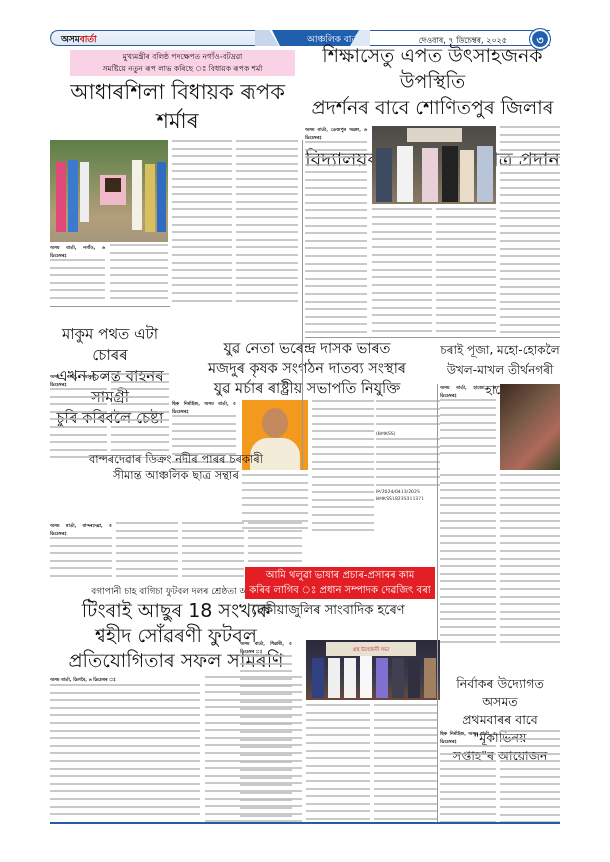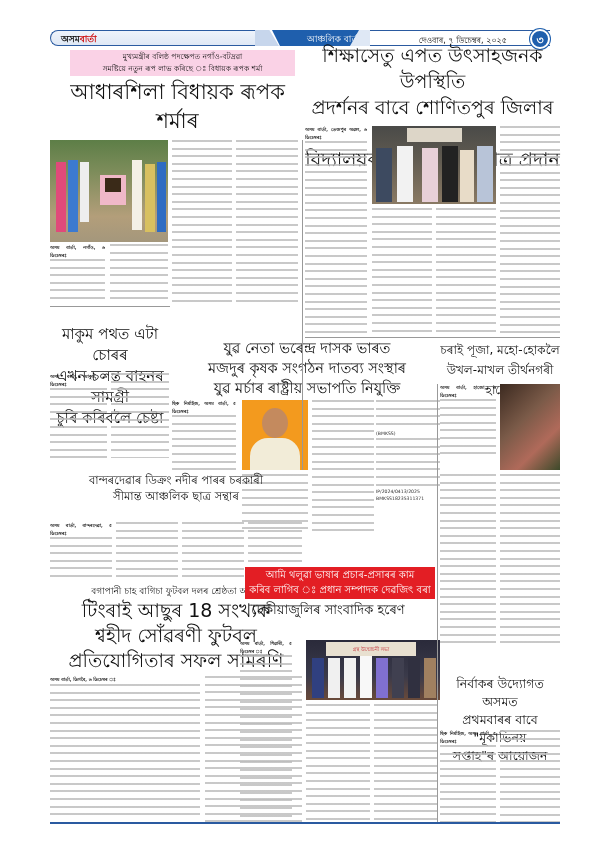--- a/index.html
+++ b/index.html
@@ -141,21 +141,21 @@
   <div>উখল-মাখল তীৰ্থনগৰী হাজো</div>
 </div>
 <div class="abs col-text" style="left:440px;top:384px;width:56px;height:70px;">
   <b>অসম বাৰ্তা, হাজো, ৬ ডিচেম্বৰঃ</b>
   <div class="filler" style="height:60px;"></div>
 </div>
 <div class="abs photo" style="left:500px;top:384px;width:60px;height:86px;background:linear-gradient(135deg,#3c2a20,#7a5a48 40%,#b06a5a 70%,#3c4a2a);"></div>
 <div class="abs filler" style="left:440px;top:474px;width:56px;height:170px;"></div>
 <div class="abs filler" style="left:500px;top:474px;width:60px;height:170px;"></div>
 
-<div class="abs hl hl-sm" style="left:50px;top:472px;width:252px;text-align:center;">
+<div class="abs hl hl-sm" style="left:50px;top:451px;width:252px;text-align:center;">
   <div>বান্দৰদেৱাৰ ডিক্ৰং নদীৰ পাৰৰ চৰকাৰী</div>
   <div>সীমান্ত আঞ্চলিক ছাত্ৰ সন্থাৰ</div>
 </div>
 <div class="abs col-text" style="left:50px;top:522px;width:62px;height:58px;">
   <b>অসম বাৰ্তা, বান্দৰদেৱা, ৫ ডিচেম্বৰঃ</b>
   <div class="filler" style="height:45px;"></div>
 </div>
 <div class="abs filler" style="left:116px;top:522px;width:62px;height:58px;"></div>
 <div class="abs filler" style="left:182px;top:522px;width:62px;height:58px;"></div>
 <div class="abs filler" style="left:248px;top:522px;width:54px;height:58px;"></div>

